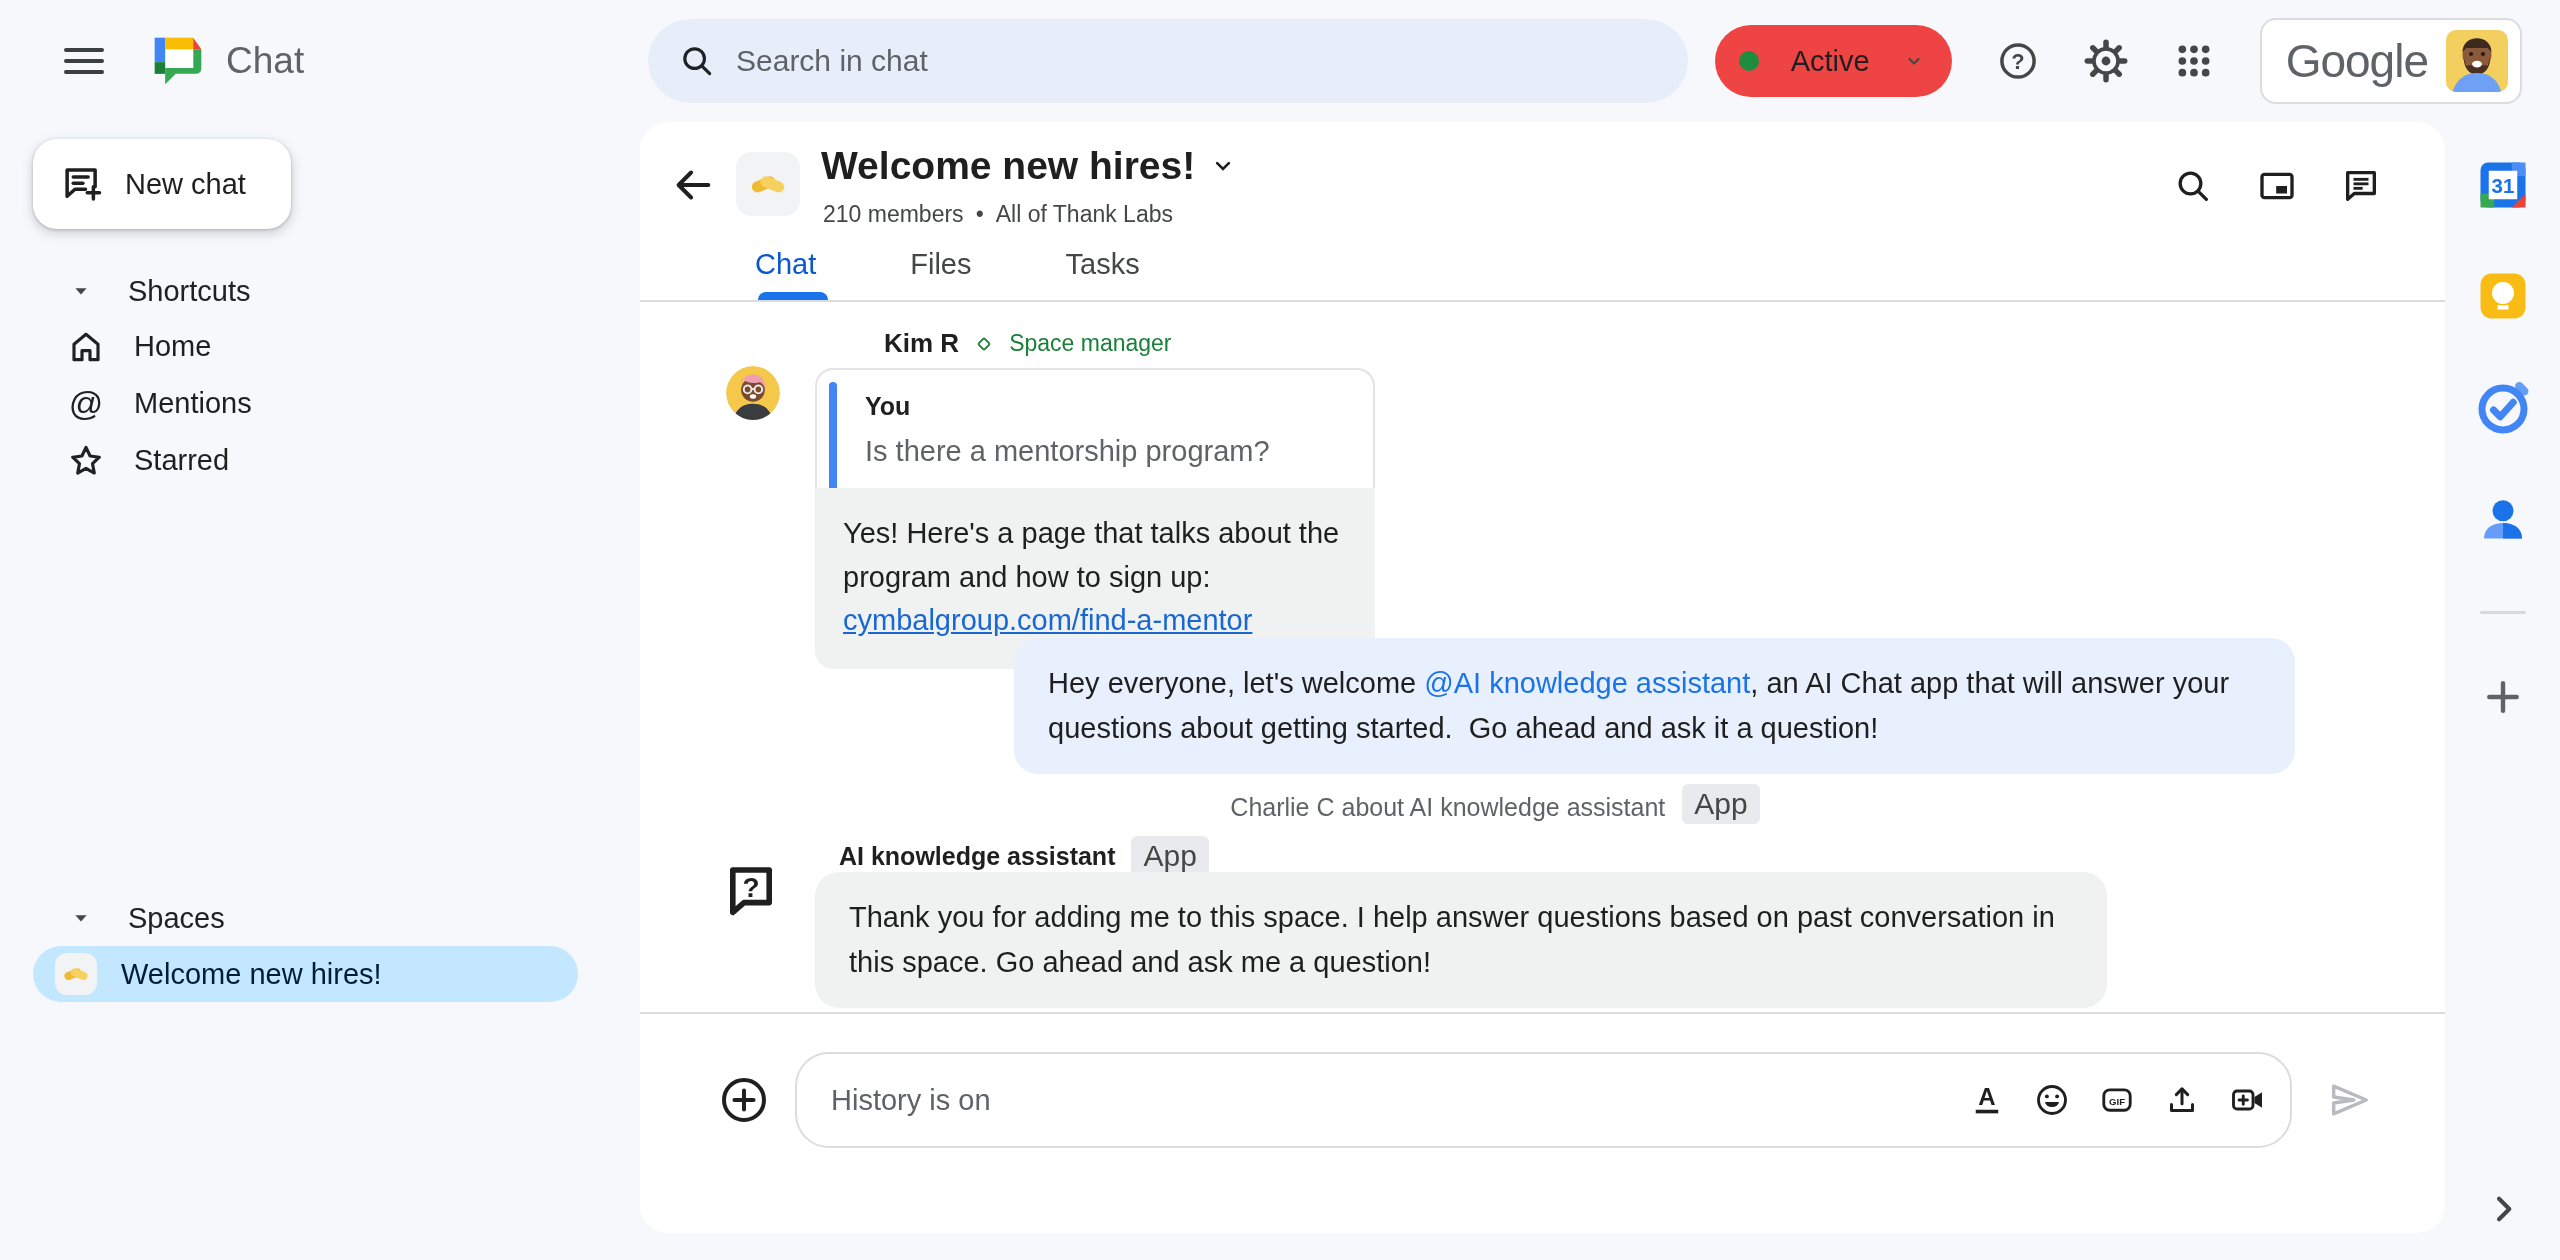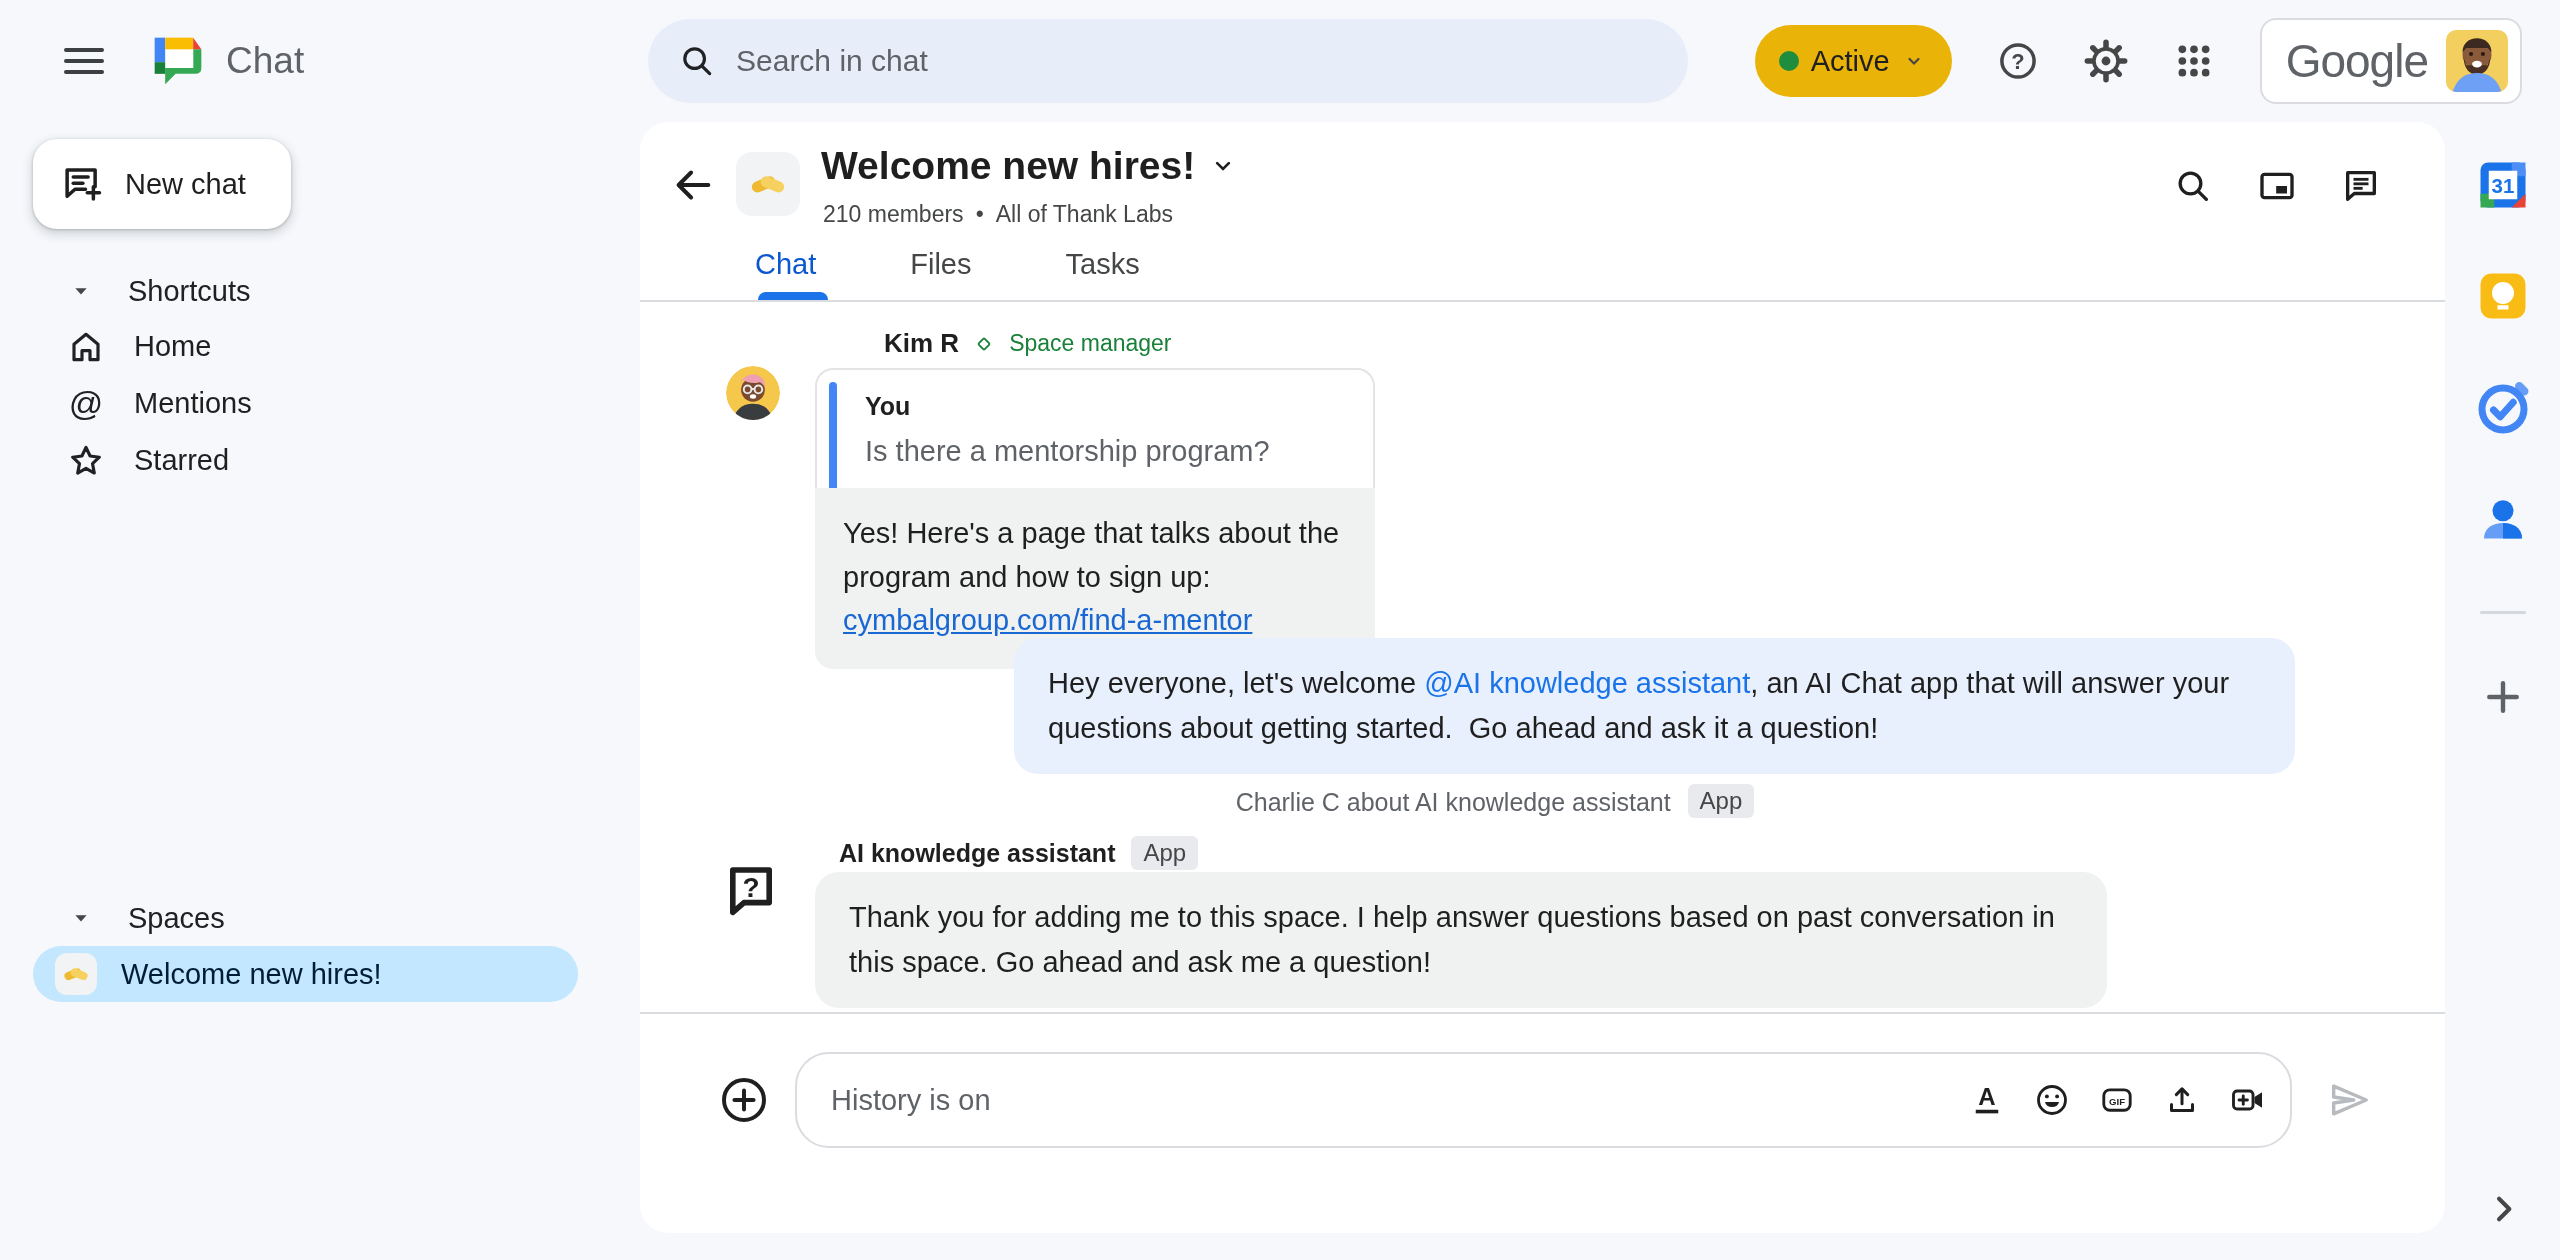--- a/index.html
+++ b/index.html
@@ -16,21 +16,21 @@
   
   .topbar { position:absolute; left:0; top:0; right:0; height:122px; }
   .hamburger { position:absolute; left:64px; top:39px; width:44px; height:44px; display:flex; flex-direction:column; justify-content:center; gap:7px; cursor:pointer; }
   .hamburger i { display:block; width:40px; height:4px; background:#3c4043; border-radius:2px; }
   .applogo { position:absolute; left:150px; top:33px; display:flex; align-items:center; gap:20px; }
   .applogo .wordmark { font-size:37px; color:#5f6368; }
   .search { position:absolute; left:648px; top:19px; width:1040px; height:84px; background:#e8eef9; border-radius:42px; display:flex; align-items:center; padding:0 30px; gap:20px; }
   .search input { flex:1; border:none; outline:none; background:transparent; font-size:30px; color:#1f1f1f; font-family:inherit; }
   .search input::placeholder { color:#5f6368; }
   .topbar-right { position:absolute; right:38px; top:0; height:122px; display:flex; align-items:center; gap:44px; }
-  .status-pill { height:72px; background:#eab308; border-radius:36px; display:flex; align-items:center; padding:0 26px 0 24px; gap:12px; cursor:pointer; }
+  .status-pill { height:72px; background:#ef4444; border-radius:36px; display:flex; align-items:center; padding:0 26px 0 24px; gap:32px; cursor:pointer; }
   .status-dot { width:20px; height:20px; border-radius:50%; background:#1e8e3e; }
   .status-pill .label { font-size:29px; color:#1f1f1f; }
   .tb-icon { width:44px; height:44px; display:flex; align-items:center; justify-content:center; cursor:pointer; }
   .account-box { height:86px; background:#fff; border:2px solid #dadce0; border-radius:16px; display:flex; align-items:center; gap:18px; padding:0 12px 0 24px; cursor:pointer; }
   .account-box .gword { font-size:46px; font-weight:500; color:#5f6368; letter-spacing:-1px; }
   .avatar-sq { width:62px; height:62px; border-radius:10px; overflow:hidden; }
 
   
   .sidebar { position:absolute; left:0; top:122px; width:640px; bottom:0; }
   .new-chat { position:absolute; left:33px; top:17px; width:258px; height:90px; background:#fff; border-radius:24px;
@@ -71,21 +71,21 @@
   .quote-bar { position:absolute; left:12px; top:12px; bottom:0; width:8px; background:#4285f4; border-radius:8px 8px 0 0; }
   .quote-author { font-size:25px; font-weight:700; margin-bottom:14px; }
   .quote-text { font-size:29px; color:#5f6368; }
   .quote-reply { background:#f0f1f1; border-radius:0 0 18px 18px; padding:24px 26px 26px 28px; font-size:29px; line-height:1.5; color:#1f1f1f; }
   .quote-reply a { color:#1967d2; text-decoration:underline; cursor:pointer; }
   .bubble { position:absolute; font-size:29px; line-height:1.55; color:#1f1f1f; border-radius:24px; padding:23px 34px; white-space:pre-wrap; }
   .bubble-blue { background:#e8f0fe; }
   .bubble-grey { background:#f0f1f1; }
   .mention { color:#1a73e8; cursor:pointer; }
   .system-row { position:absolute; top:662px; left:0; width:1710px; text-align:center; font-size:25px; color:#5f6368; }
-  .app-badge { display:inline-block; background:#e9eaed; color:#444746; font-size:24px; border-radius:6px; padding:3px 12px; margin-left:10px; vertical-align:2px; }
+  .app-badge { display:inline-block; background:#e9eaed; color:#444746; font-size:30px; border-radius:6px; padding:3px 12px; margin-left:10px; vertical-align:2px; }
 
   
   .plus-btn { position:absolute; left:79px; top:953px; width:50px; height:50px; cursor:pointer; }
   .compose { position:absolute; left:155px; top:930px; width:1497px; height:96px; background:#fff; border:2px solid #dadce0; border-radius:34px; display:flex; align-items:center; padding:0 24px 0 34px; }
   .compose input { flex:1; border:none; outline:none; font-size:29px; font-family:inherit; color:#1f1f1f; background:transparent; }
   .compose input::placeholder { color:#5f6368; }
   .compose-icons { display:flex; align-items:center; gap:27px; }
   .c-icon { width:38px; height:38px; display:flex; align-items:center; justify-content:center; cursor:pointer; color:#1f1f1f; }
   .send-btn { position:absolute; left:1686px; top:955px; width:46px; height:46px; cursor:pointer; }
 

